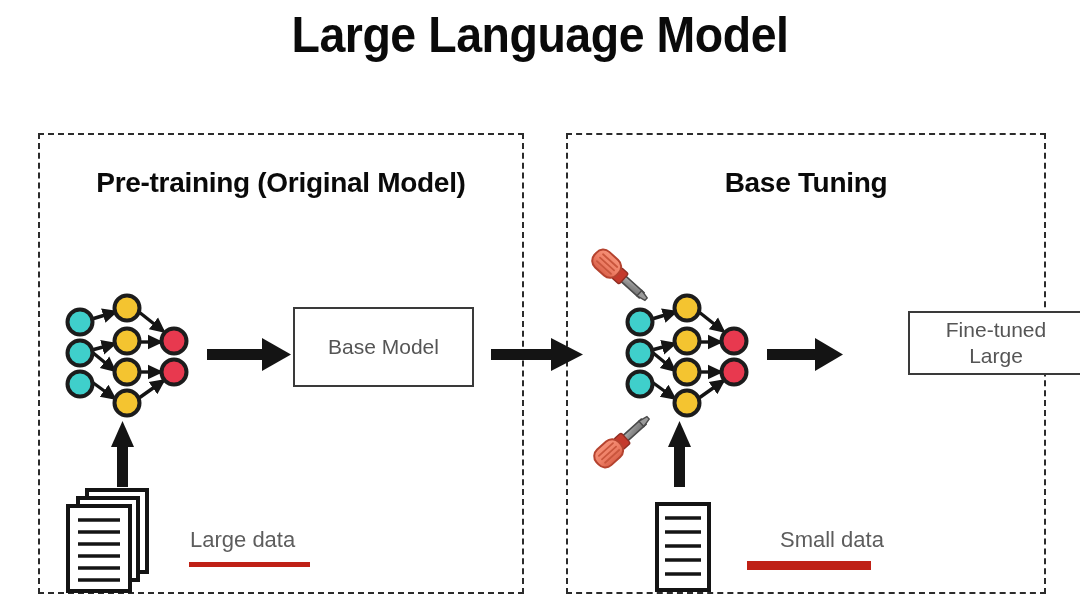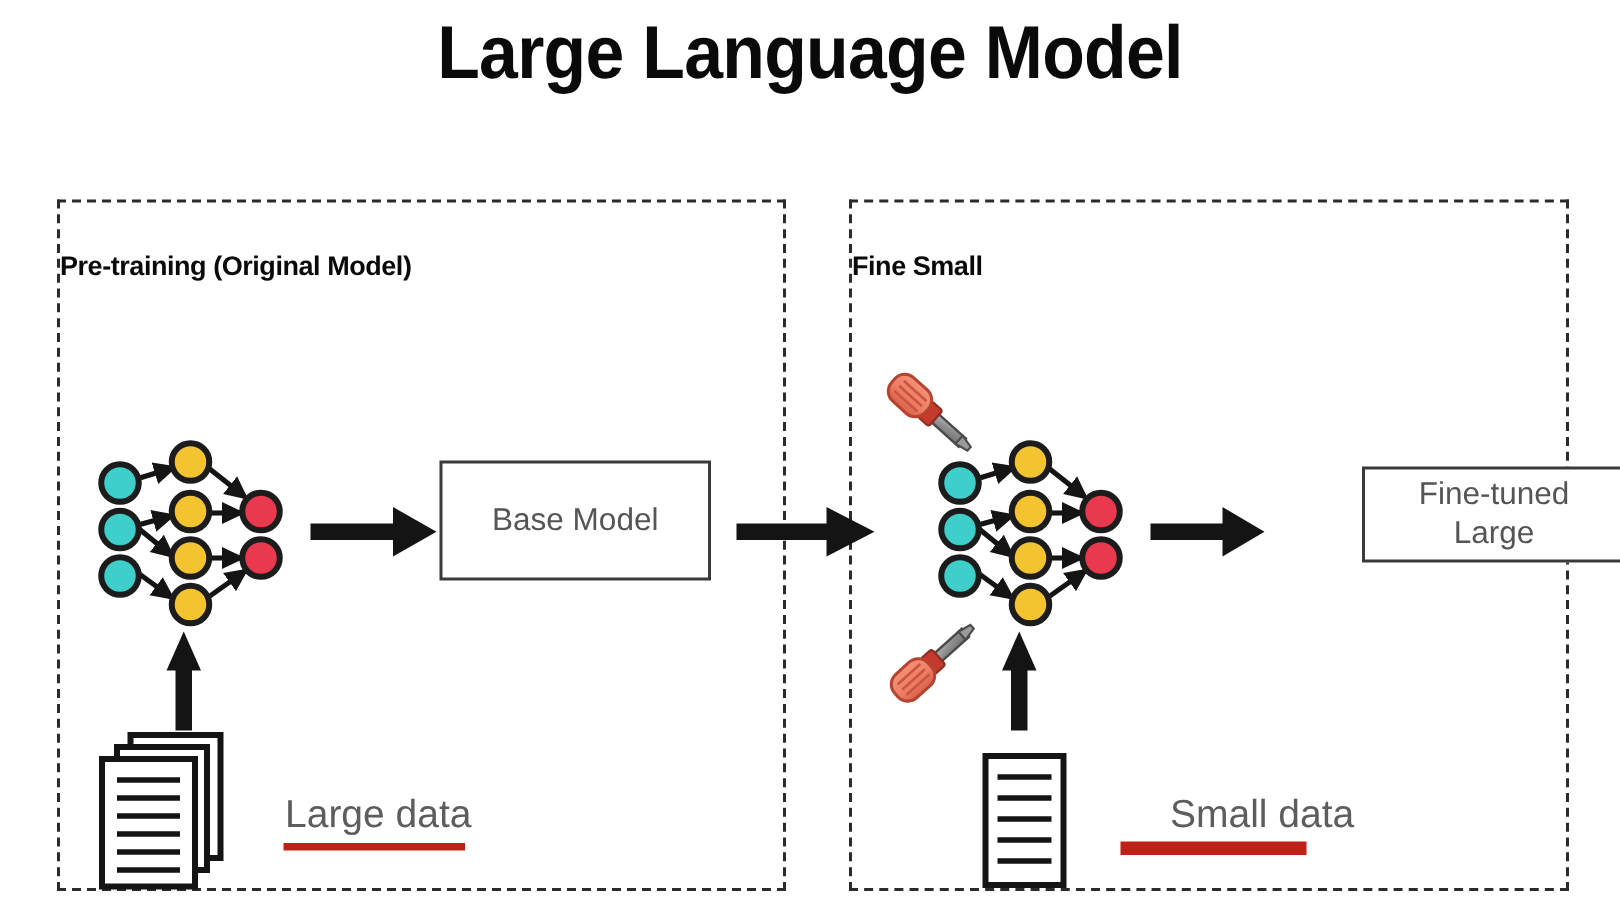--- a/index.html
+++ b/index.html
@@ -47,23 +47,24 @@
   #panel-finetuning {
     left: 566px;
     top: 133px;
     width: 480px;
     height: 461px;
   }
   .panel-heading {
     position: absolute;
     top: 30px;
     width: 100%;
+    text-align: center;
     font-family: "Liberation Sans", sans-serif;
     font-weight: bold;
-    font-size: 18px;
+    font-size: 28px;
     color: #0a0a0a;
     letter-spacing: -0.3px;
   }
   #panel-pretraining .panel-heading { top: 32px; }
   #panel-finetuning  .panel-heading { top: 32px; }
 
   
   .model-box {
     position: absolute;
     border: 2px solid #3a3a3a;
@@ -100,21 +101,21 @@
     top: 0;
     width: 1080px;
     height: 611px;
     pointer-events: none;
   }
 
   
   .data-label {
     position: absolute;
     font-family: "Liberation Sans", sans-serif;
-    font-size: 26px;
+    font-size: 22px;
     color: #5d5d5d;
     white-space: nowrap;
   }
   #label-large-data { left: 190px; top: 527px; }
   #label-small-data { left: 780px; top: 527px; }
   .data-bar {
     position: absolute;
     background: #bf2116;
   }
   #bar-large-data { left: 189px; top: 562px; width: 121px; height: 5px; }
@@ -123,21 +124,21 @@
 </head>
 <body>
 
 <div id="title">Large Language Model</div>
 
 <div class="panel" id="panel-pretraining">
   <div class="panel-heading">Pre-training (Original Model)</div>
 </div>
 
 <div class="panel" id="panel-finetuning">
-  <div class="panel-heading">Fine Small</div>
+  <div class="panel-heading">Base Tuning</div>
 </div>
 
 <div class="model-box" id="box-base-model">
   <span>Base Model</span>
 </div>
 
 <div class="model-box" id="box-finetuned-model">
   <span>
     <span>Fine-tuned</span><br>
     <span>Large</span>

